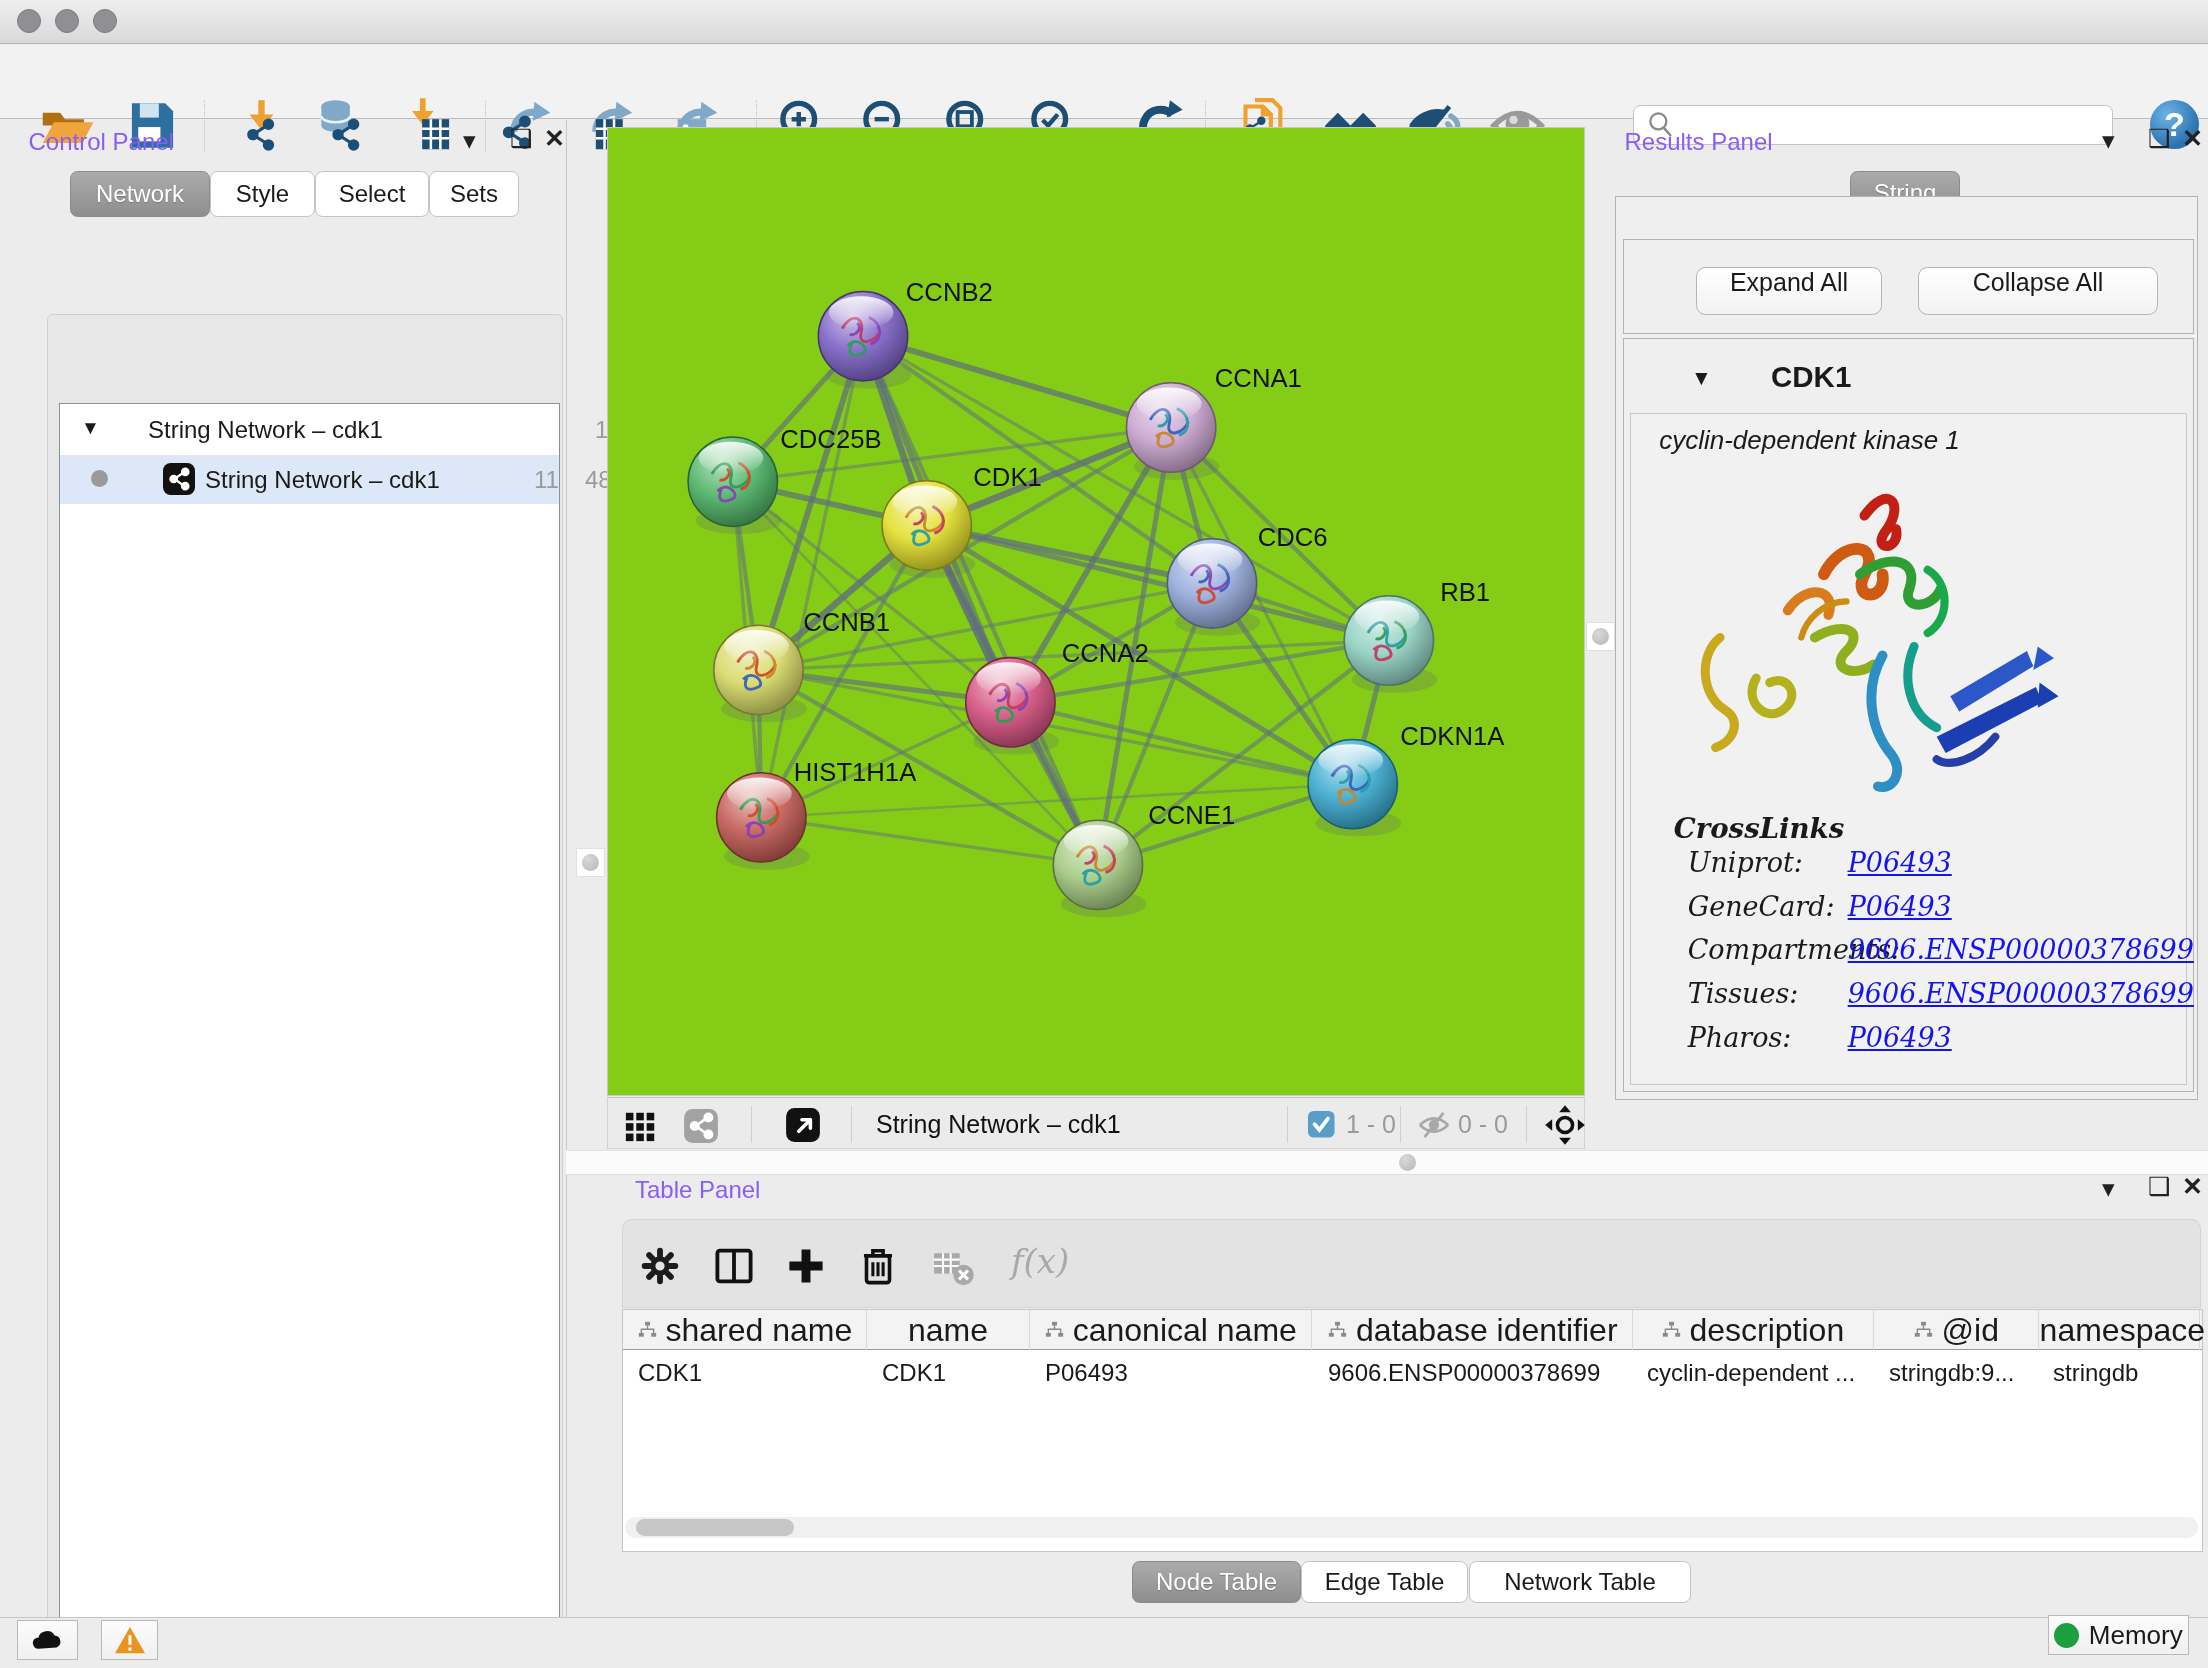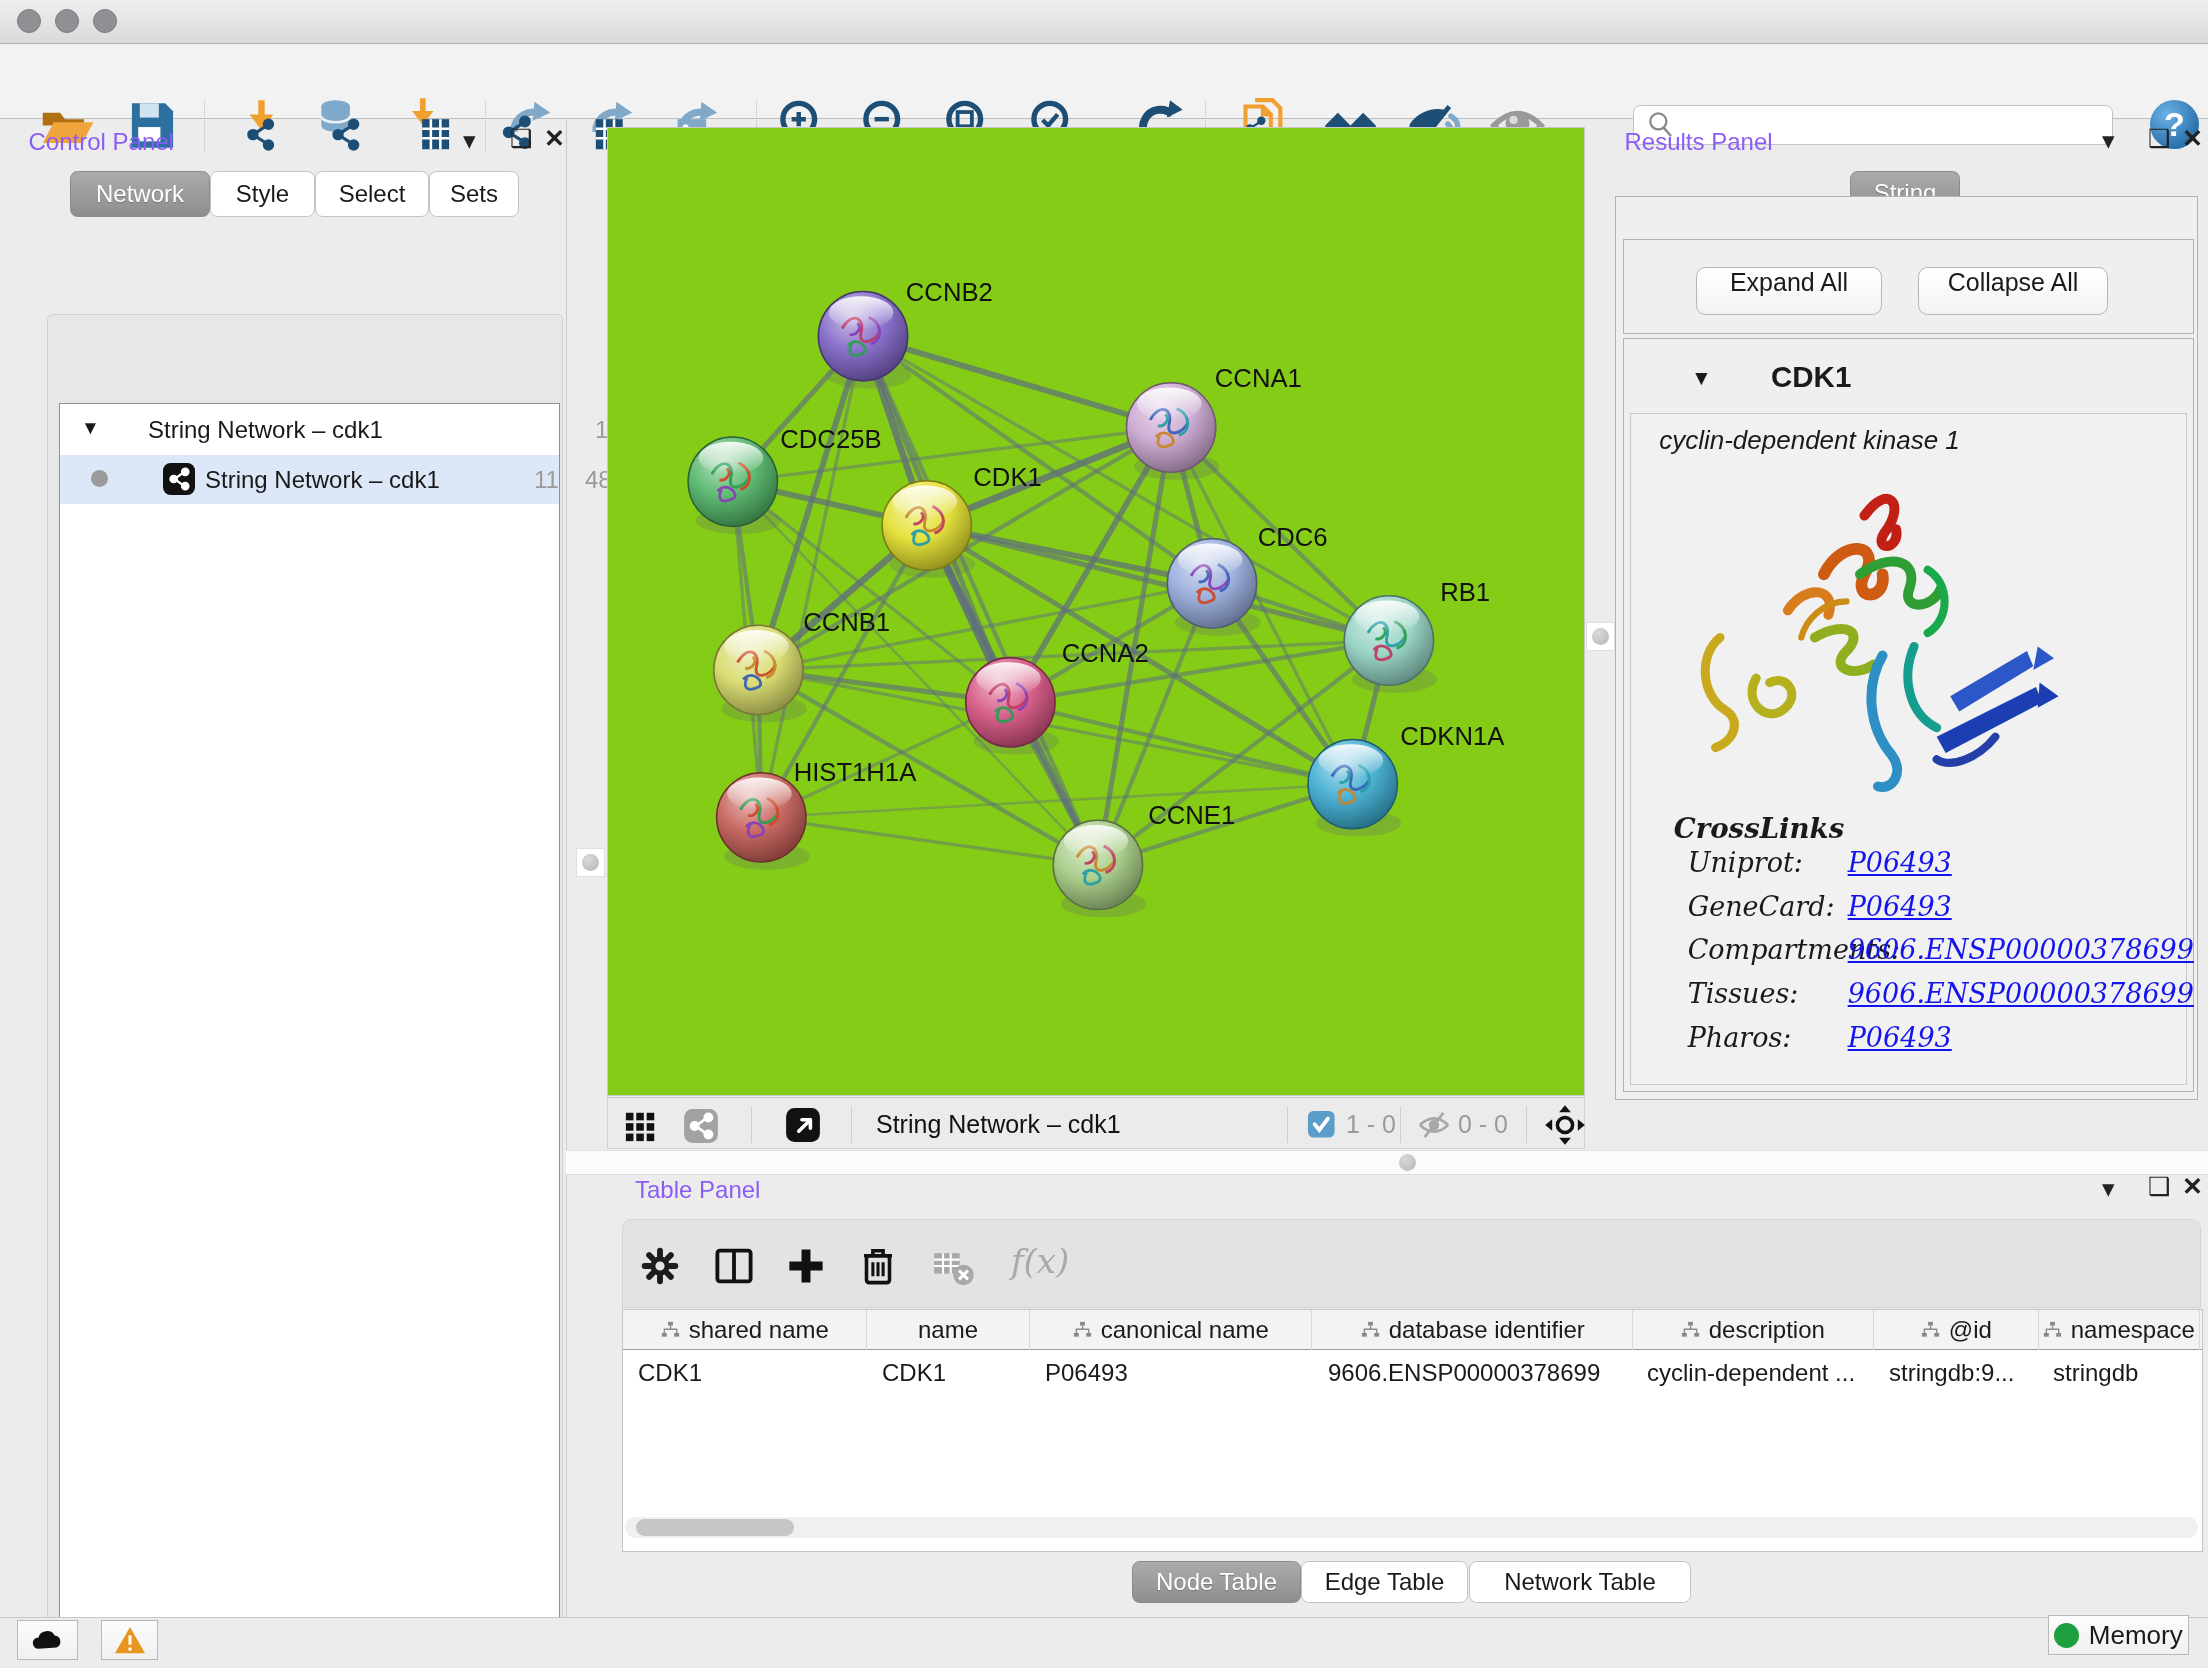--- a/index.html
+++ b/index.html
@@ -83,21 +83,21 @@
   
   .tp-toolbar { left:622px; top:1219px; width:1579px; height:89px; background:#e3e3e3;
     border:1px solid #d5d5d5; border-radius:9.5px 9.5px 0 0; }
   .tp-icon { position:absolute; top:23px; width:46px; height:46px; }
   .fx-label { position:absolute; left:388px; top:21px; font-family:"DejaVu Serif",serif;
     font-style:italic; font-size:34px; color:#a9a9a9; }
   .table-wrap { left:622px; top:1309px; width:1581px; height:243px; background:#fff;
     border:1px solid #c4c4c4; }
   .th-row { position:absolute; left:0; top:0; height:40px; width:1579px; background:#f3f3f3;
     border-bottom:1.9px solid #9a9a9a; }
-  .th-cell { position:absolute; top:0; height:40px; font-size:24px; display:flex;
+  .th-cell { position:absolute; top:0; height:40px; font-size:32px; display:flex;
     align-items:center; justify-content:center; gap:7.6px; border-right:1px solid #d8d8d8;text-align:center; }
   .td-row { position:absolute; left:0; top:42px; height:42px; width:1579px; }
   .td-cell { position:absolute; top:0; height:42px; font-size:24px; display:flex;
     align-items:center; padding-left:15px; }
   .hscroll { position:absolute; left:1.9px; top:207px; width:1573px; height:21px; background:#f0f0f0;
     border-radius:10.5px; }
   .hthumb { position:absolute; left:11.4px; top:1.9px; width:158px; height:17px; background:#c6c6c6;
     border-radius:8.6px; }
 
   
@@ -611,21 +611,21 @@
 <div class="abs" style="left:1614px;top:120px;width:594px;height:1030px">
   <div class="abs panel-title" style="left:10.5px;top:7.6px">Results Panel</div>
   <div class="ph-ctrl" style="left:488px;top:5.7px">▾</div>
   <div class="ph-ctrl" style="left:534px;top:3.8px">❑</div>
   <div class="ph-ctrl" style="left:568px;top:3.8px;font-weight:bold">✕</div>
   <div class="tab active" style="left:236px;top:51px;width:110px;line-height:42px;height:44px">String</div>
 </div>
 <div class="abs rp-box"></div>
 <div class="abs rp-buttons">
   <div class="rp-btn" style="left:72px;width:186px">Expand All</div>
-  <div class="rp-btn" style="left:294px;width:190px">Collapse All</div>
+  <div class="rp-btn" style="left:294px;width:240px">Collapse All</div>
 </div>
 <div class="abs rp-section">
   <span style="position:absolute;left:67px;top:27px;font-size:21px">▼</span>
   <div class="rp-name">CDK1</div>
   <div class="rp-inner">
     <div class="rp-desc">cyclin-dependent kinase 1</div>
     <svg style="position:absolute;left:48px;top:52px" width="380" height="361" viewBox="0 0 420 400">
       <g fill="none" stroke-linecap="round">
         <path d="M205,55 C230,20 250,40 230,70 C210,95 245,95 240,70" stroke="#c22015" stroke-width="11"></path>
         <path d="M160,120 C180,80 225,85 205,120 C190,150 230,150 225,120" stroke="#cf5a12" stroke-width="13"></path>

